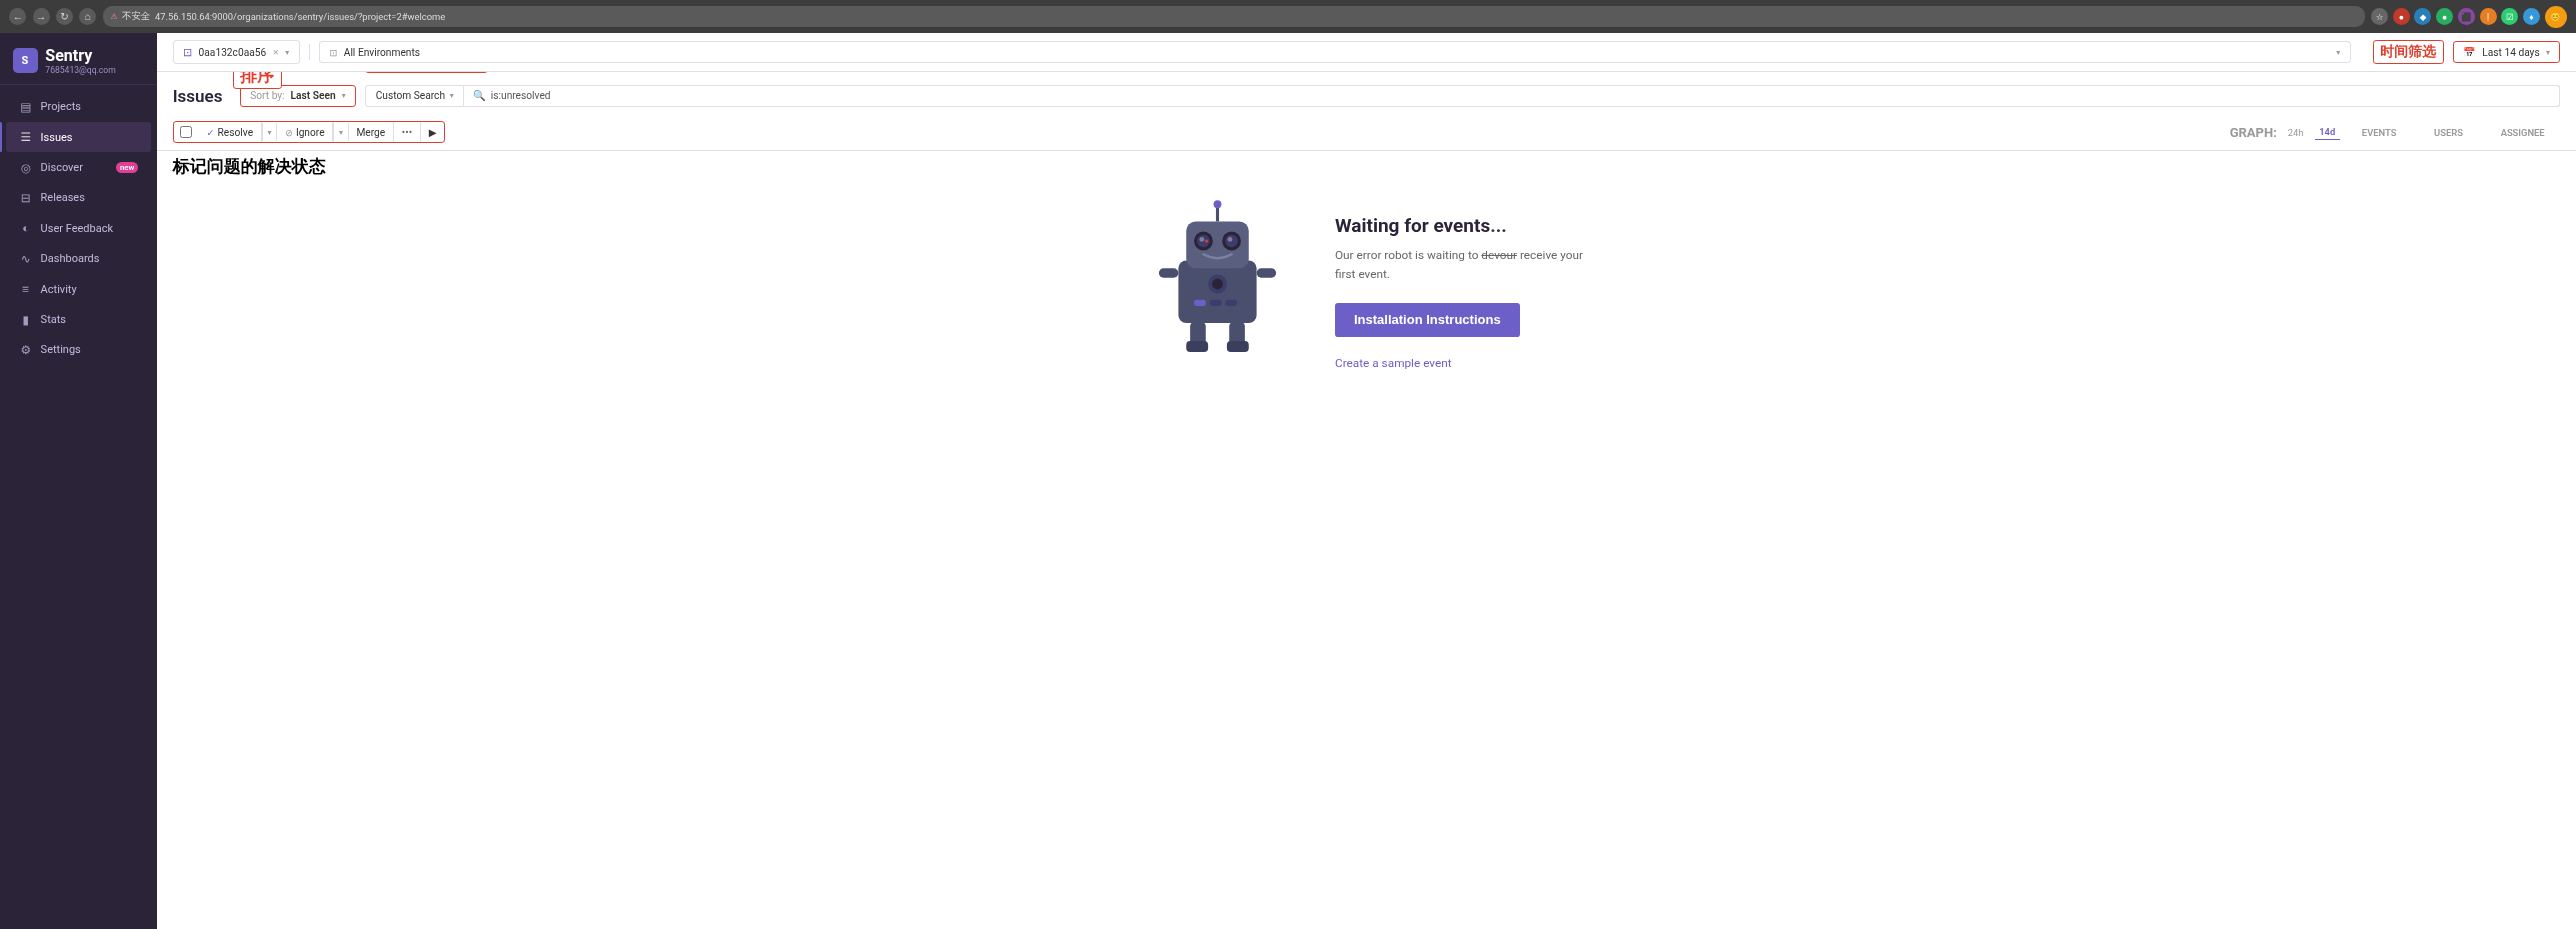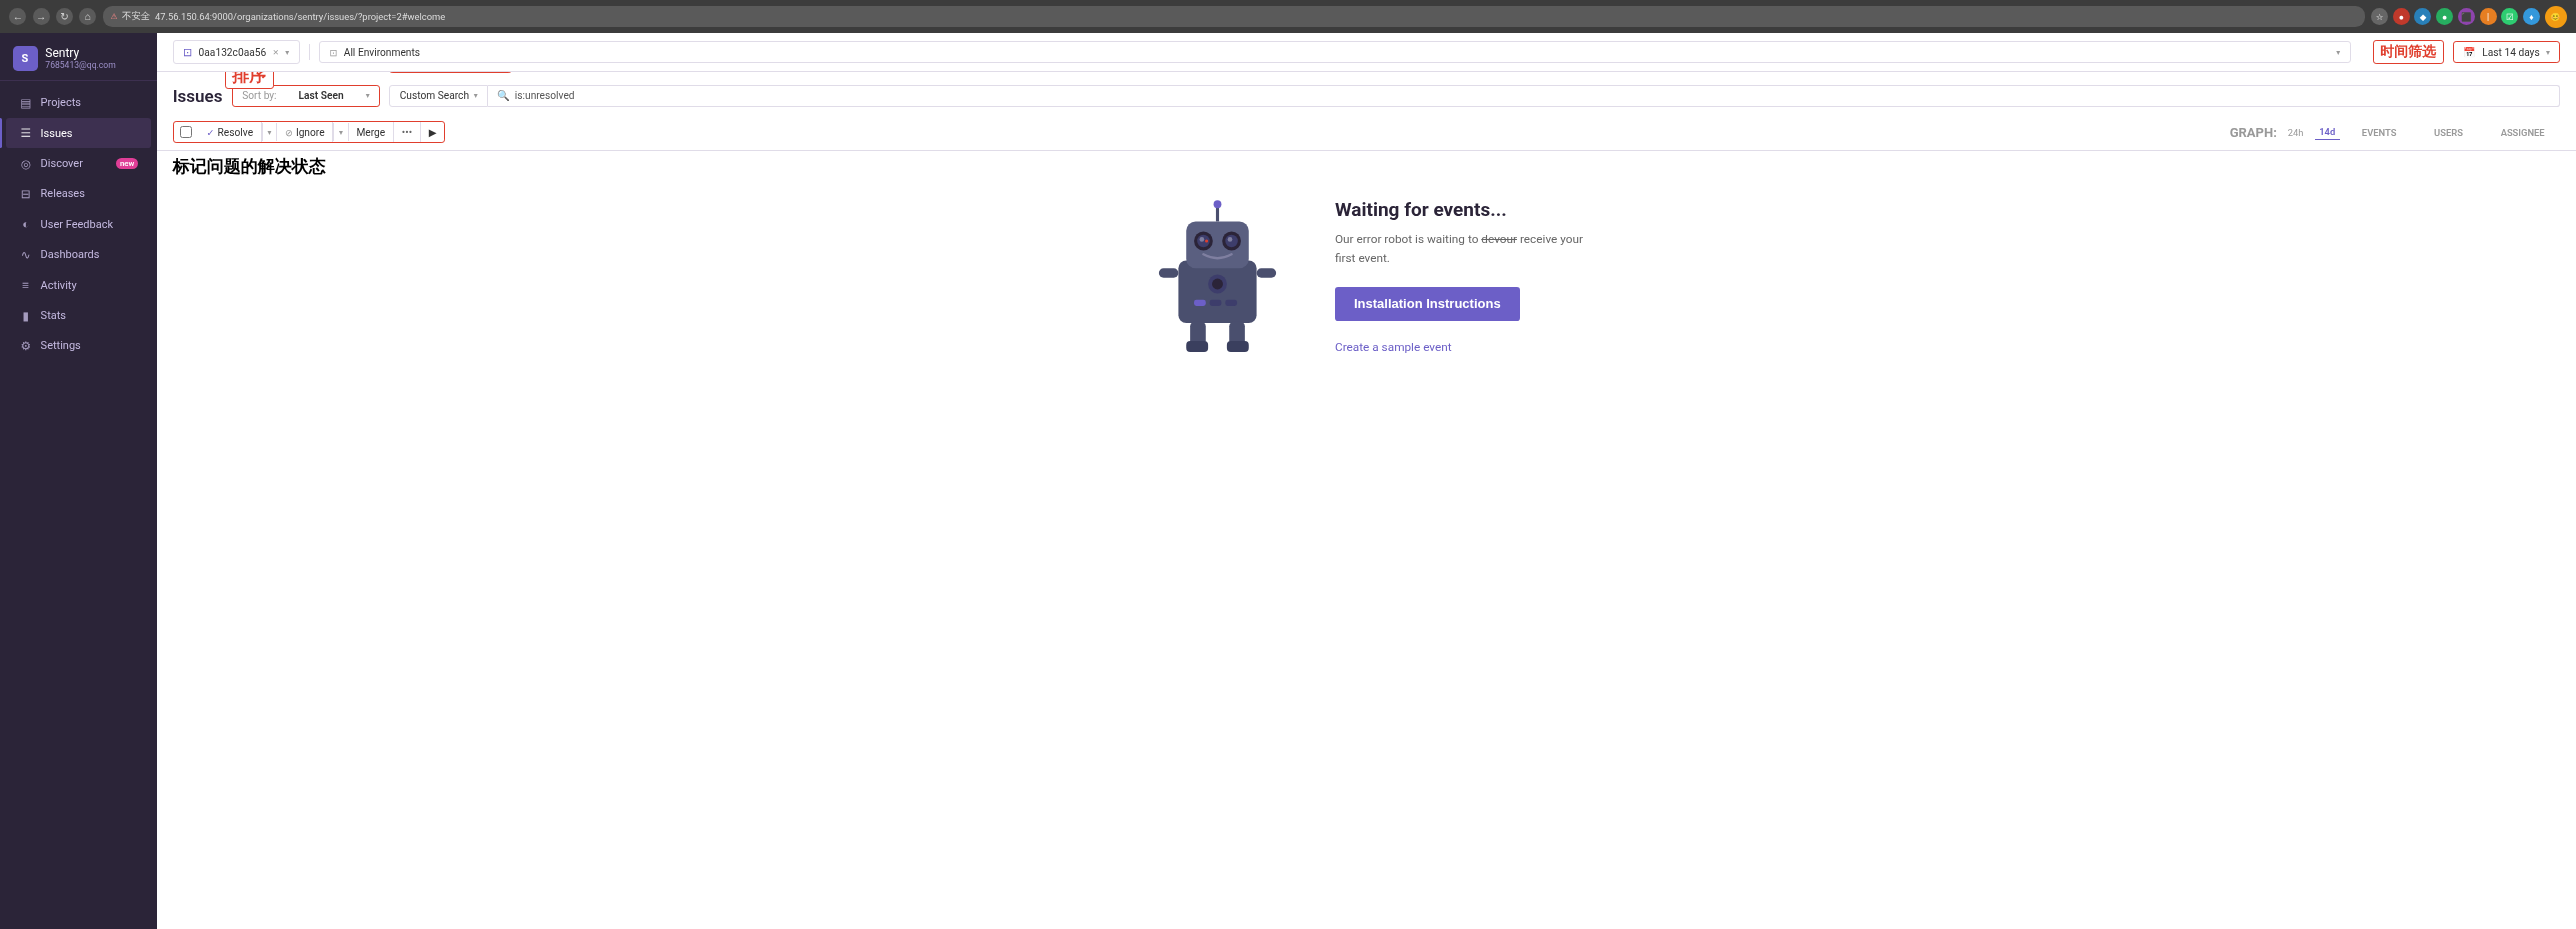--- a/index.html
+++ b/index.html
@@ -71,21 +71,21 @@
     }
     .sidebar-avatar {
       width: 25px; height: 25px;
       border-radius: 4.7px;
       background: #6c5fc7;
       display: flex; align-items: center; justify-content: center;
       font-weight: bold; color: #fff; font-size: 11px;
       flex-shrink: 0;
     }
     .sidebar-org-name {
-      font-size: 12px; font-weight: 400; color: #fff;
+      font-size: 16px; font-weight: 700; color: #fff;
     }
     .sidebar-org-email {
       font-size: 8.6px; color: #9c8fc7;
     }
     .sidebar-nav { flex: 1; padding: 6.3px 0; }
     .sidebar-item {
       display: flex; align-items: center; gap: 7.8px;
       padding: 7.8px 12.5px;
       color: #c4b9e0;
       font-size: 11px;
@@ -181,28 +181,29 @@
 
     
     .issues-section { flex: 1; overflow-y: auto; }
     .issues-header {
       display: flex; align-items: center;
       padding: 12.5px 15.7px 7.8px;
       gap: 9.4px;
     }
     .issues-title { font-size: 17px; font-weight: 600; color: #2b2438; flex-shrink: 0; }
     .sort-control {
-      display: flex; align-items: center; gap: 22px;
+      display: flex; align-items: center; gap: 6px;
       border: 1.6px solid #e03e2d;
       border-radius: 3.1px;
       padding: 4.7px 9.4px;
       font-size: 10.2px; color: #333;
       cursor: pointer;
       background: #fff;
       position: relative;
+      margin-left: 8px;
     }
     .sort-label { color: #999; font-size: 10.2px; }
     .sort-value { font-weight: 600; }
     .sort-annotation {
       position: absolute;
       top: -23.5px; left: -7.8px;
       font-size: 17px;
       font-weight: bold;
       color: #e03e2d;
       border: 1.6px solid #e03e2d;
@@ -294,21 +295,21 @@
       display: flex; align-items: center; gap: 6.3px;
       font-size: 9.4px; color: #999;
     }
     .graph-label { font-size: 13px; color: #999; font-weight: 700; text-align: center; }
     .graph-tab { padding: 1.6px 4.7px; cursor: pointer; font-size: 9.4px; text-align: center; }
     .graph-tab.active { color: #6c5fc7; font-weight: 600; border-bottom: 1.6px solid #6c5fc7; }
     .col-header { font-size: 9.4px; color: #999; font-weight: 600; padding: 0 15.7px; }
 
     
     .empty-state {
-      display: flex; align-items: flex-start; justify-content: center;
+      display: flex; align-items: flex-end; justify-content: center;
       padding: 47px 25px;
       gap: 47px;
     }
     .robot-svg { width: 141px; height: 172px; }
     .empty-content { max-width: 251px; }
     .empty-title { font-size: 19px; font-weight: 700; color: #2b2438; margin-bottom: 9.4px; }
     .empty-desc { font-size: 11.8px; color: #666; line-height: 1.6; margin-bottom: 19px; }
     .empty-desc s { text-decoration: line-through; }
     .install-btn {
       background: #6c5fc7;

